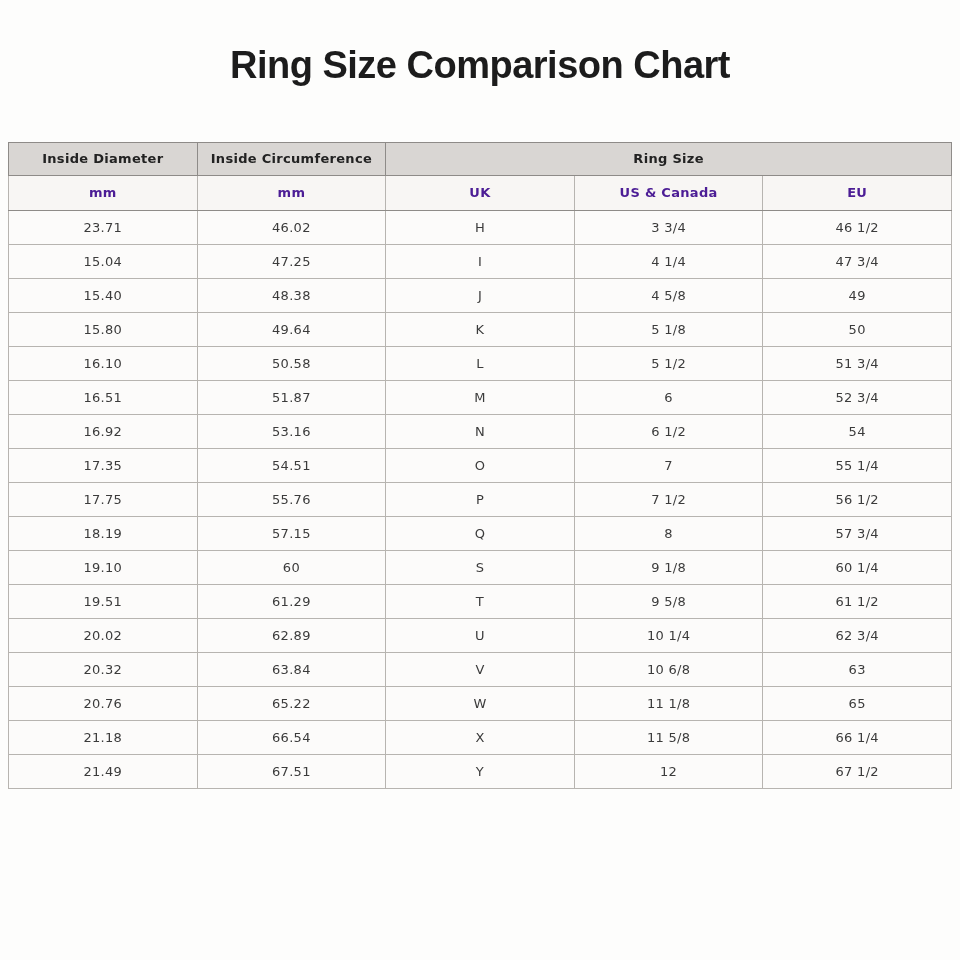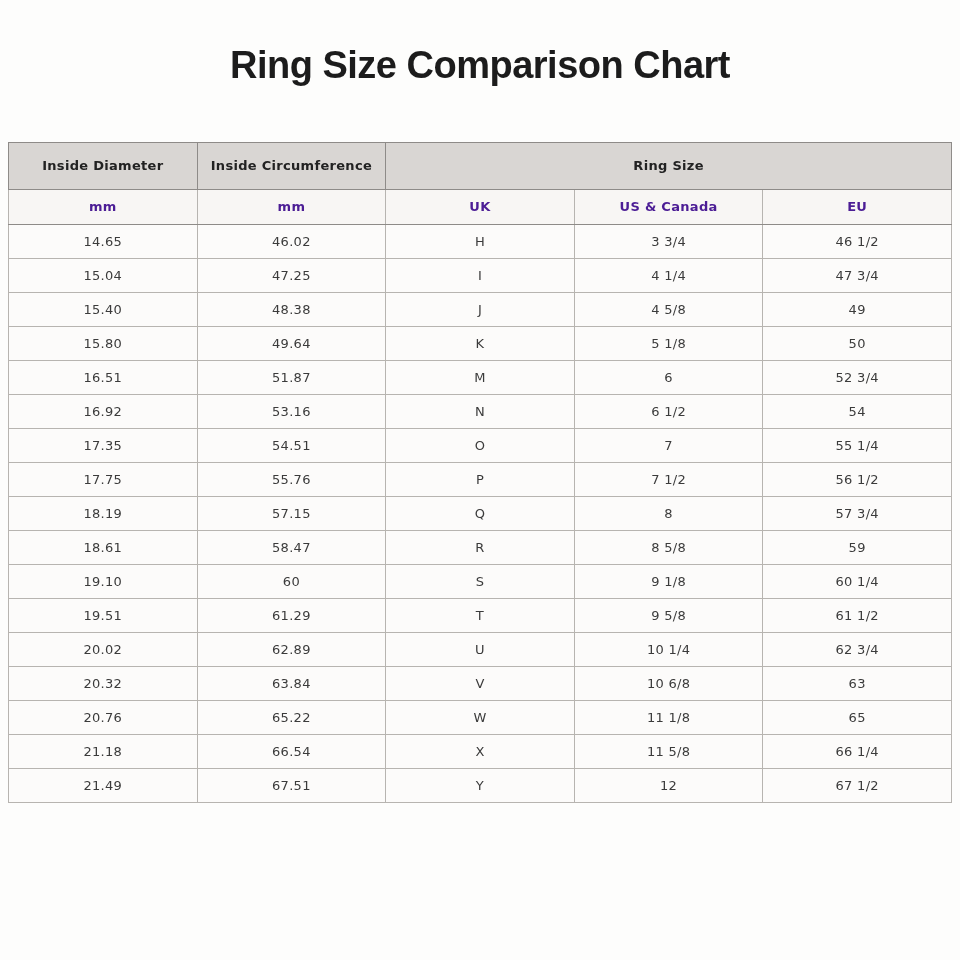--- a/index.html
+++ b/index.html
@@ -48,21 +48,21 @@
     vertical-align: middle;
     font-size: 13px;
     color: var(--text-cell);
     letter-spacing: 0.3px;
   }
   thead tr[data-name="header-group-row"] th {
     background: var(--header-bg);
     font-weight: bold;
     color: #222;
     border-color: var(--border-outer);
-    height: 47px;
+    height: 33px;
   }
   thead tr[data-name="header-units-row"] th {
     background: var(--units-bg);
     font-weight: bold;
     color: #4c1d95;
     border-bottom-color: var(--border-outer);
     height: 35px;
   }
   tbody tr { background: var(--row-bg); }
   tbody td { border-color: var(--border-inner); }
@@ -89,21 +89,21 @@
     <tr data-name="header-units-row">
       <th data-name="header-diameter-mm">mm</th>
       <th data-name="header-circumference-mm">mm</th>
       <th data-name="header-uk">UK</th>
       <th data-name="header-us-canada">US &amp; Canada</th>
       <th data-name="header-eu">EU</th>
     </tr>
   </thead>
   <tbody data-name="table-body">
       <tr data-name="table-row">
-        <td data-name="table-cell">14.65</td>
+        <td data-name="table-cell">23.71</td>
         <td data-name="table-cell">46.02</td>
         <td data-name="table-cell">H</td>
         <td data-name="table-cell">3 3/4</td>
         <td data-name="table-cell">46 1/2</td>
       </tr>
       <tr data-name="table-row">
         <td data-name="table-cell">15.04</td>
         <td data-name="table-cell">47.25</td>
         <td data-name="table-cell">I</td>
         <td data-name="table-cell">4 1/4</td>
@@ -117,20 +117,27 @@
         <td data-name="table-cell">49</td>
       </tr>
       <tr data-name="table-row">
         <td data-name="table-cell">15.80</td>
         <td data-name="table-cell">49.64</td>
         <td data-name="table-cell">K</td>
         <td data-name="table-cell">5 1/8</td>
         <td data-name="table-cell">50</td>
       </tr>
       <tr data-name="table-row">
+        <td data-name="table-cell">16.10</td>
+        <td data-name="table-cell">50.58</td>
+        <td data-name="table-cell">L</td>
+        <td data-name="table-cell">5 1/2</td>
+        <td data-name="table-cell">51 3/4</td>
+      </tr>
+      <tr data-name="table-row">
         <td data-name="table-cell">16.51</td>
         <td data-name="table-cell">51.87</td>
         <td data-name="table-cell">M</td>
         <td data-name="table-cell">6</td>
         <td data-name="table-cell">52 3/4</td>
       </tr>
       <tr data-name="table-row">
         <td data-name="table-cell">16.92</td>
         <td data-name="table-cell">53.16</td>
         <td data-name="table-cell">N</td>
@@ -152,27 +159,20 @@
         <td data-name="table-cell">56 1/2</td>
       </tr>
       <tr data-name="table-row">
         <td data-name="table-cell">18.19</td>
         <td data-name="table-cell">57.15</td>
         <td data-name="table-cell">Q</td>
         <td data-name="table-cell">8</td>
         <td data-name="table-cell">57 3/4</td>
       </tr>
       <tr data-name="table-row">
-        <td data-name="table-cell">18.61</td>
-        <td data-name="table-cell">58.47</td>
-        <td data-name="table-cell">R</td>
-        <td data-name="table-cell">8 5/8</td>
-        <td data-name="table-cell">59</td>
-      </tr>
-      <tr data-name="table-row">
         <td data-name="table-cell">19.10</td>
         <td data-name="table-cell">60</td>
         <td data-name="table-cell">S</td>
         <td data-name="table-cell">9 1/8</td>
         <td data-name="table-cell">60 1/4</td>
       </tr>
       <tr data-name="table-row">
         <td data-name="table-cell">19.51</td>
         <td data-name="table-cell">61.29</td>
         <td data-name="table-cell">T</td>

